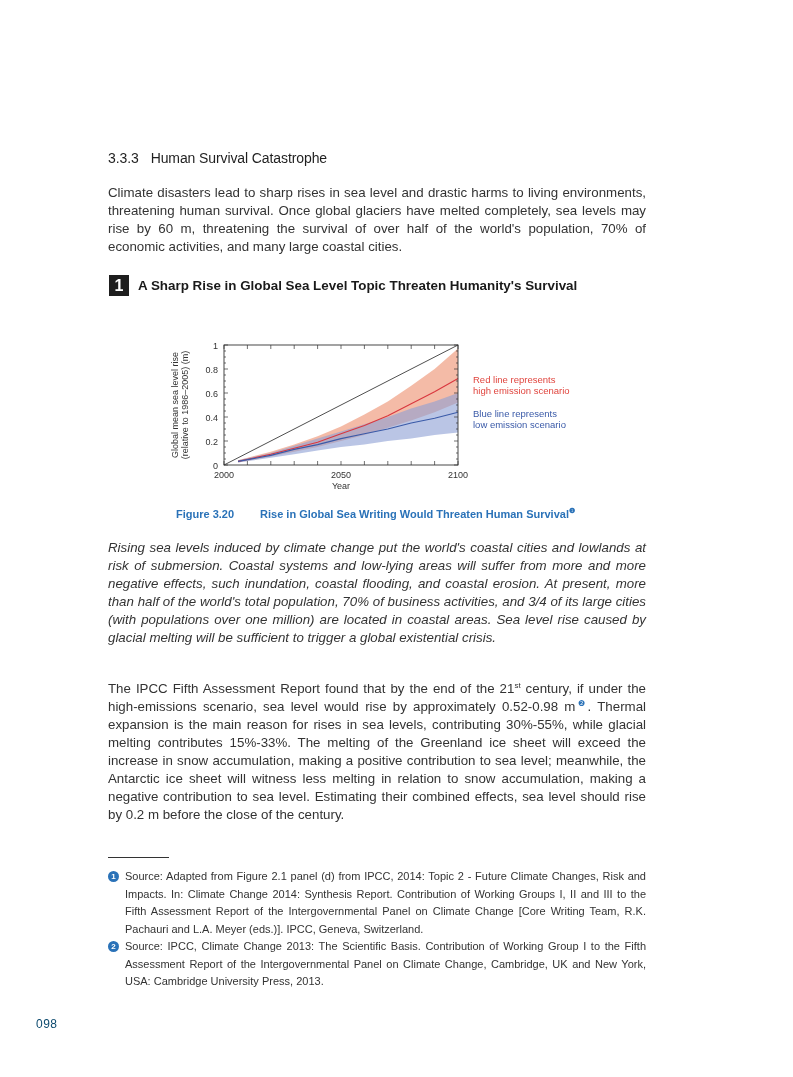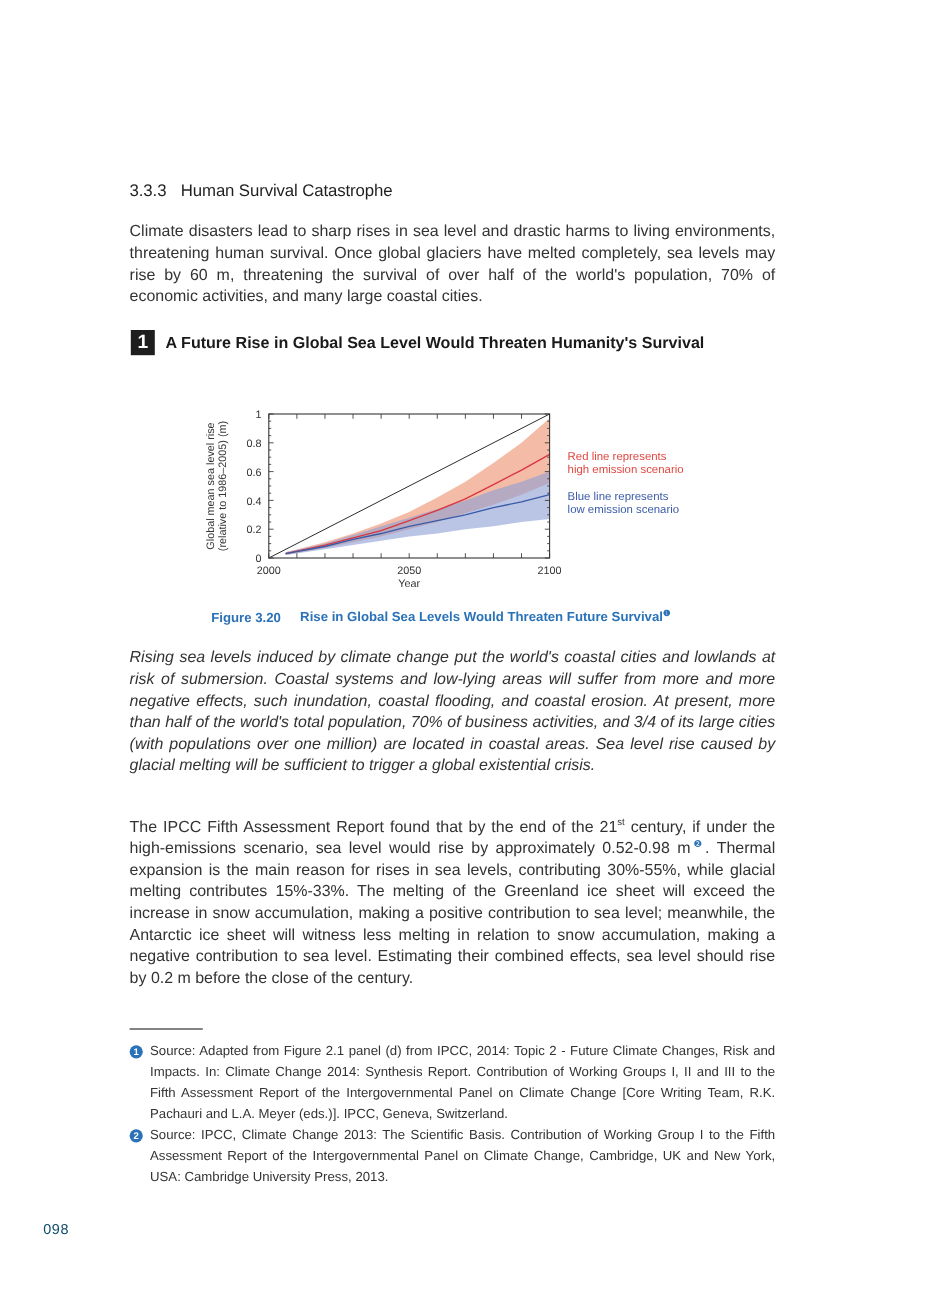--- a/index.html
+++ b/index.html
@@ -8,21 +8,21 @@
   .sec-title { position: absolute; left: 108px; top: 150px; font-size: 14px; font-weight: normal; color: #1f1f1f; letter-spacing: -0.1px; }
   .sec-title .num { margin-right: 12px; }
   .para { position: absolute; left: 108px; width: 538px; font-size: 13.3px; line-height: 18px; text-align: justify; color: #333; }
   .para p { margin: 0; }
   #p1 { top: 184px; }
   .sub-head { position: absolute; left: 109px; top: 275px; display: flex; align-items: center; font-size: 13.4px; font-weight: bold; color: #1a1a1a; }
   .sub-head .box { width: 20px; height: 21px; background: #1e1e1e; color: #fff; font-size: 16px; font-weight: bold;
                    display: flex; align-items: center; justify-content: center; margin-right: 9px; }
   #chart { position: absolute; left: 160px; top: 330px; }
   .caption { position: absolute; left: 176px; top: 507px; font-size: 11px; font-weight: bold; color: #2a72b8; }
-  .caption .fig { margin-right: 16px; }
+  .caption .fig { margin-right: 26px; }
   .caption sup { font-size: 7px; }
   #p2 { top: 539px; font-style: italic; }
   #p3 { top: 680px; }
   #p3 sup { font-size: 8px; line-height: 0; }
   .note2 { color: #2a72b8; }
   .fn-rule { position: absolute; left: 108px; top: 857px; width: 61px; height: 1px; background: #333; }
   .footnotes { position: absolute; left: 108px; top: 868px; width: 538px; font-size: 11px; line-height: 17.5px; color: #333; }
   .fn { position: relative; padding-left: 17px; text-align: justify; }
   .fn .badge { position: absolute; left: 0; top: 3px; width: 11px; height: 11px; border-radius: 50%; background: #2a72b8; color: #fff;
                font-size: 8px; font-weight: bold; display: flex; align-items: center; justify-content: center; line-height: 1; }
@@ -35,21 +35,21 @@
 <div class="sec-title">
   <span class="num">3.3.3</span><span>Human Survival Catastrophe</span>
 </div>
 
 <div class="para" id="p1">
   <p>Climate disasters lead to sharp rises in sea level and drastic harms to living environments, threatening human survival. Once global glaciers have melted completely, sea levels may rise by 60 m, threatening the survival of over half of the world's population, 70% of economic activities, and many large coastal cities.</p>
 </div>
 
 <div class="sub-head">
   <span class="box">1</span>
-  <span>A Future Rise in Global Sea Level Would Threaten Humanity's Survival</span>
+  <span>A Sharp Rise in Global Sea Level Topic Threaten Humanity's Survival</span>
 </div>
 
 <svg id="chart" width="440" height="170" viewBox="0 0 440 170" xmlns="http://www.w3.org/2000/svg">
   <g id="bands">
       <path d="M78.03999999999999,130.2 L110.80000000000001,121.8 L134.2,114.6 L157.60000000000002,106.2 L181,96.6 L204.4,84.6 L227.79999999999998,71.4 L251.20000000000002,55.8 L274.6,39 L298,18.60000000000001 L298,72.6 L274.6,82.2 L251.20000000000002,90.6 L227.79999999999998,97.8 L204.4,105 L181,111 L157.60000000000002,117 L134.2,121.8 L110.80000000000001,126.6 L78.03999999999999,132.6 Z" fill="#f0a48a" fill-opacity="0.75" stroke="none"></path>
       <path d="M78.03999999999999,130.2 L110.80000000000001,123 L134.2,115.8 L157.60000000000002,108.6 L181,101.4 L204.4,94.19999999999999 L227.79999999999998,87 L251.20000000000002,78.6 L274.6,71.4 L298,63 L298,102.6 L274.6,105 L251.20000000000002,108.6 L227.79999999999998,111 L204.4,114.6 L181,117 L157.60000000000002,120.6 L134.2,124.2 L110.80000000000001,127.8 L78.03999999999999,132.6 Z" fill="#8c9fd4" fill-opacity="0.6" stroke="none"></path>
     </g>
   <g id="lines">
       <polyline points="78.03999999999999,131.4 110.80000000000001,124.2 134.2,118.2 157.60000000000002,112.2 181,103.8 204.4,95.4 227.79999999999998,85.80000000000001 251.20000000000002,73.8 274.6,61.8 298,48.60000000000001" fill="none" stroke="#d9363e" stroke-width="1.1"></polyline>
       <polyline points="78.03999999999999,131.4 110.80000000000001,125.4 134.2,119.4 157.60000000000002,114.6 181,108.6 204.4,103.8 227.79999999999998,99 251.20000000000002,93 274.6,88.19999999999999 298,82.2" fill="none" stroke="#3a5aa8" stroke-width="1.1"></polyline>
@@ -138,21 +138,21 @@
       <text x="18" y="75" text-anchor="middle" font-size="9" fill="#333" transform="rotate(-90 18 75)">Global mean sea level rise</text>
       <text x="28" y="75" text-anchor="middle" font-size="9" fill="#333" transform="rotate(-90 28 75)">(relative to 1986–2005) (m)</text>
       <text x="313" y="53.39999999999999" font-size="9.5" fill="#e0453e">Red line represents</text>
       <text x="313" y="63.89999999999999" font-size="9.5" fill="#e0453e">high emission scenario</text>
       <text x="313" y="87" font-size="9.5" fill="#3a5aa8">Blue line represents</text>
       <text x="313" y="97.5" font-size="9.5" fill="#3a5aa8">low emission scenario</text>
     </g>
 </svg>
 
 <div class="caption">
-  <span class="fig">Figure 3.20</span><span>Rise in Global Sea Levels Would Threaten Future Survival</span><sup>❶</sup>
+  <span class="fig">Figure 3.20</span><span>Rise in Global Sea Writing Would Threaten Human Survival</span><sup>❶</sup>
 </div>
 
 <div class="para" id="p2">
   <p>Rising sea levels induced by climate change put the world's coastal cities and lowlands at risk of submersion. Coastal systems and low-lying areas will suffer from more and more negative effects, such inundation, coastal flooding, and coastal erosion. At present, more than half of the world's total population, 70% of business activities, and 3/4 of its large cities (with populations over one million) are located in coastal areas. Sea level rise caused by glacial melting will be sufficient to trigger a global existential crisis.</p>
 </div>
 
 <div class="para" id="p3">
   <p><span>The IPCC Fifth Assessment Report found that by the end of the 21</span><sup>st</sup><span> century, if under the high-emissions scenario, sea level would rise by approximately 0.52-0.98 m</span><sup class="note2">❷</sup><span>. Thermal expansion is the main reason for rises in sea levels, contributing 30%-55%, while glacial melting contributes 15%-33%. The melting of the Greenland ice sheet will exceed the increase in snow accumulation, making a positive contribution to sea level; meanwhile, the Antarctic ice sheet will witness less melting in relation to snow accumulation, making a negative contribution to sea level. Estimating their combined effects, sea level should rise by 0.2 m before the close of the century.</span></p>
 </div>
 

